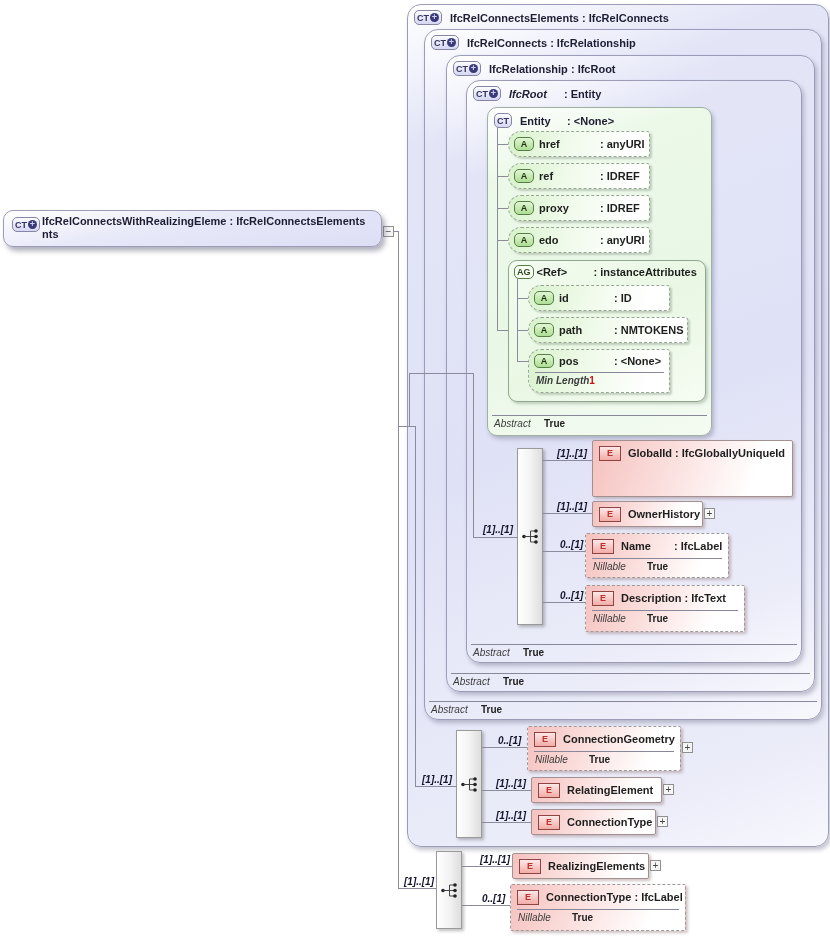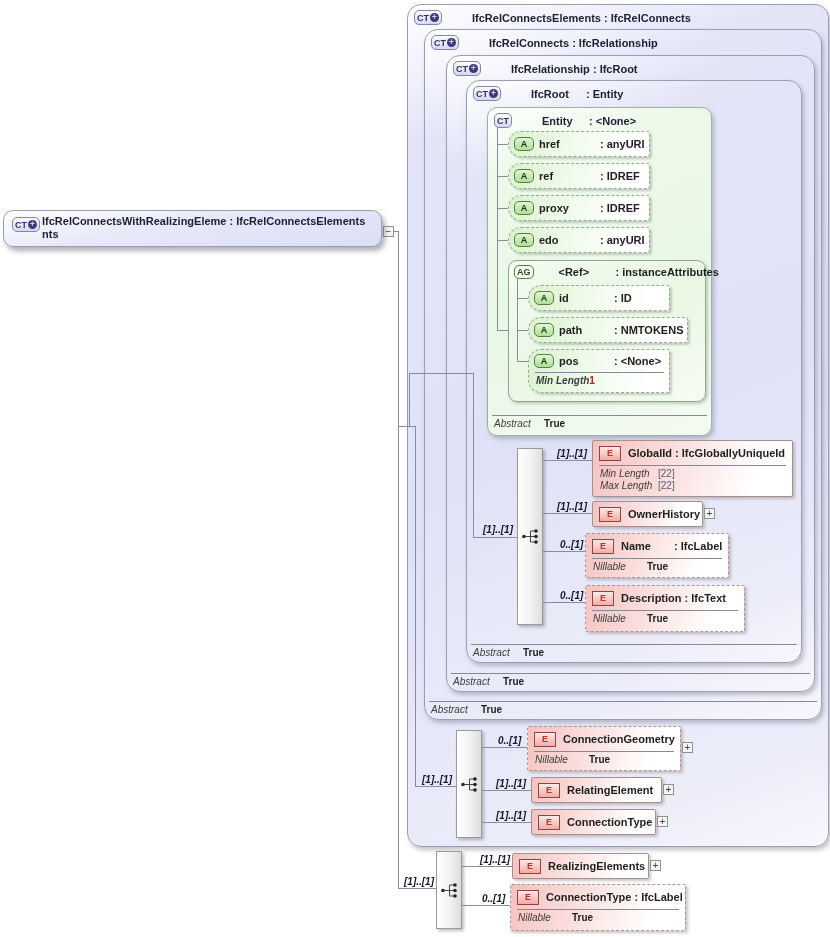--- a/index.html
+++ b/index.html
@@ -12,21 +12,21 @@
     box-shadow:2px 3px 4px rgba(120,120,145,.45);}
   .ctbox-green{background:linear-gradient(160deg,#ffffff 0%,#ecf9e9 18%,#e9f7e6 60%,#f4fbf2 100%);
     border:1px solid #9fb1a0;border-radius:10px;}
   .cthead{position:absolute;top:5px;left:6px;display:flex;align-items:center;gap:8px;
     font-size:11px;font-weight:bold;color:#1d1d33;white-space:pre;}
   .ct-icon{display:inline-flex;align-items:center;gap:1px;height:13px;padding:0 2px;
     border:1px solid #8585a5;border-radius:5px;
     background:linear-gradient(#fbfbff,#d6d7f2);font-size:9px;font-weight:bold;color:#33335c;}
   .plus-circle{display:inline-block;width:9px;height:9px;border-radius:50%;background:#3a3a78;
     color:#cfcfee;font-size:9px;line-height:8px;text-align:center;font-weight:bold;}
-  .t-name{display:inline-block;margin-left:22px;}
+  .t-name{display:inline-block;}
   .box-facet{position:absolute;left:4px;right:4px;border-top:1px solid #88889a;
     padding:2px 0 0 2px;font-size:10px;color:#222;margin-top:32px;}
   .f-label{font-style:italic;color:#3c3c3c;display:inline-block;min-width:50px;}
   .f-val{font-weight:bold;color:#222;}
   .f-val.bracket{font-weight:normal;color:#555a6e;}
   .f-val.red{color:#cc1111;}
 
   
   .attr{position:absolute;height:26px;box-sizing:border-box;border:1px dashed #98a795;
     border-radius:13px 3px 3px 13px/13px 3px 3px 13px;
@@ -107,21 +107,21 @@
       <span><span class="t-name">IfcRelationship</span> <span>: IfcRoot</span></span>
     </div>
     <div class="box-facet" style="bottom:4px;">
       <span class="f-label">Abstract</span><span class="f-val">True</span>
     </div>
   </div>
 
   <div class="ctbox" style="left:466px;top:80px;width:334px;height:581px;">
     <div class="cthead">
       <span class="ct-icon"><span>CT</span><span class="plus-circle">+</span></span>
-      <span><span class="t-name" style="min-width:52px;">IfcRoot</span> <span>: Entity</span></span>
+      <span><span class="t-name" style="min-width:52px;font-style:italic;">IfcRoot</span> <span>: Entity</span></span>
     </div>
     <div class="box-facet" style="bottom:4px;">
       <span class="f-label">Abstract</span><span class="f-val">True</span>
     </div>
   </div>
 
   <div class="ctbox ctbox-green" style="left:487px;top:107px;width:223px;height:327px;">
     <div class="cthead">
       <span class="ct-icon"><span>CT</span></span>
       <span><span class="t-name" style="min-width:44px;">Entity</span> <span>: &lt;None&gt;</span></span>
@@ -228,24 +228,20 @@
         <circle cx="15" cy="8.5" r="1.8" fill="#222"></circle>
       <line x1="9.5" y1="14" x2="14" y2="14" stroke="#444" stroke-width="1"></line>
         <circle cx="15" cy="14" r="1.8" fill="#222"></circle>
     </svg>
   </div>
 
   <div class="elem" style="left:592px;top:440px;width:201px;height:57px;">
     <div class="elem-head">
       <span class="e-icon">E</span>
       <span><span class="elem-name" style="min-width:36px;">GlobalId</span> <span>: IfcGloballyUniqueId</span></span>
-    </div>
-    <div class="elem-facets">
-      <div class="facet-row"><span class="f-label" style="min-width:58px;">Min Length</span><span class="f-val bracket">[22]</span></div>
-      <div class="facet-row"><span class="f-label" style="min-width:58px;">Max Length</span><span class="f-val bracket">[22]</span></div>
     </div>
   </div>
 
   <div class="elem" style="left:592px;top:501px;width:111px;height:26px;">
     <div class="elem-head"><span class="e-icon">E</span><span class="elem-name">OwnerHistory</span></div>
   </div>
 
   <div class="elem dashed" style="left:585px;top:533px;width:144px;height:45px;">
     <div class="elem-head">
       <span class="e-icon">E</span>

